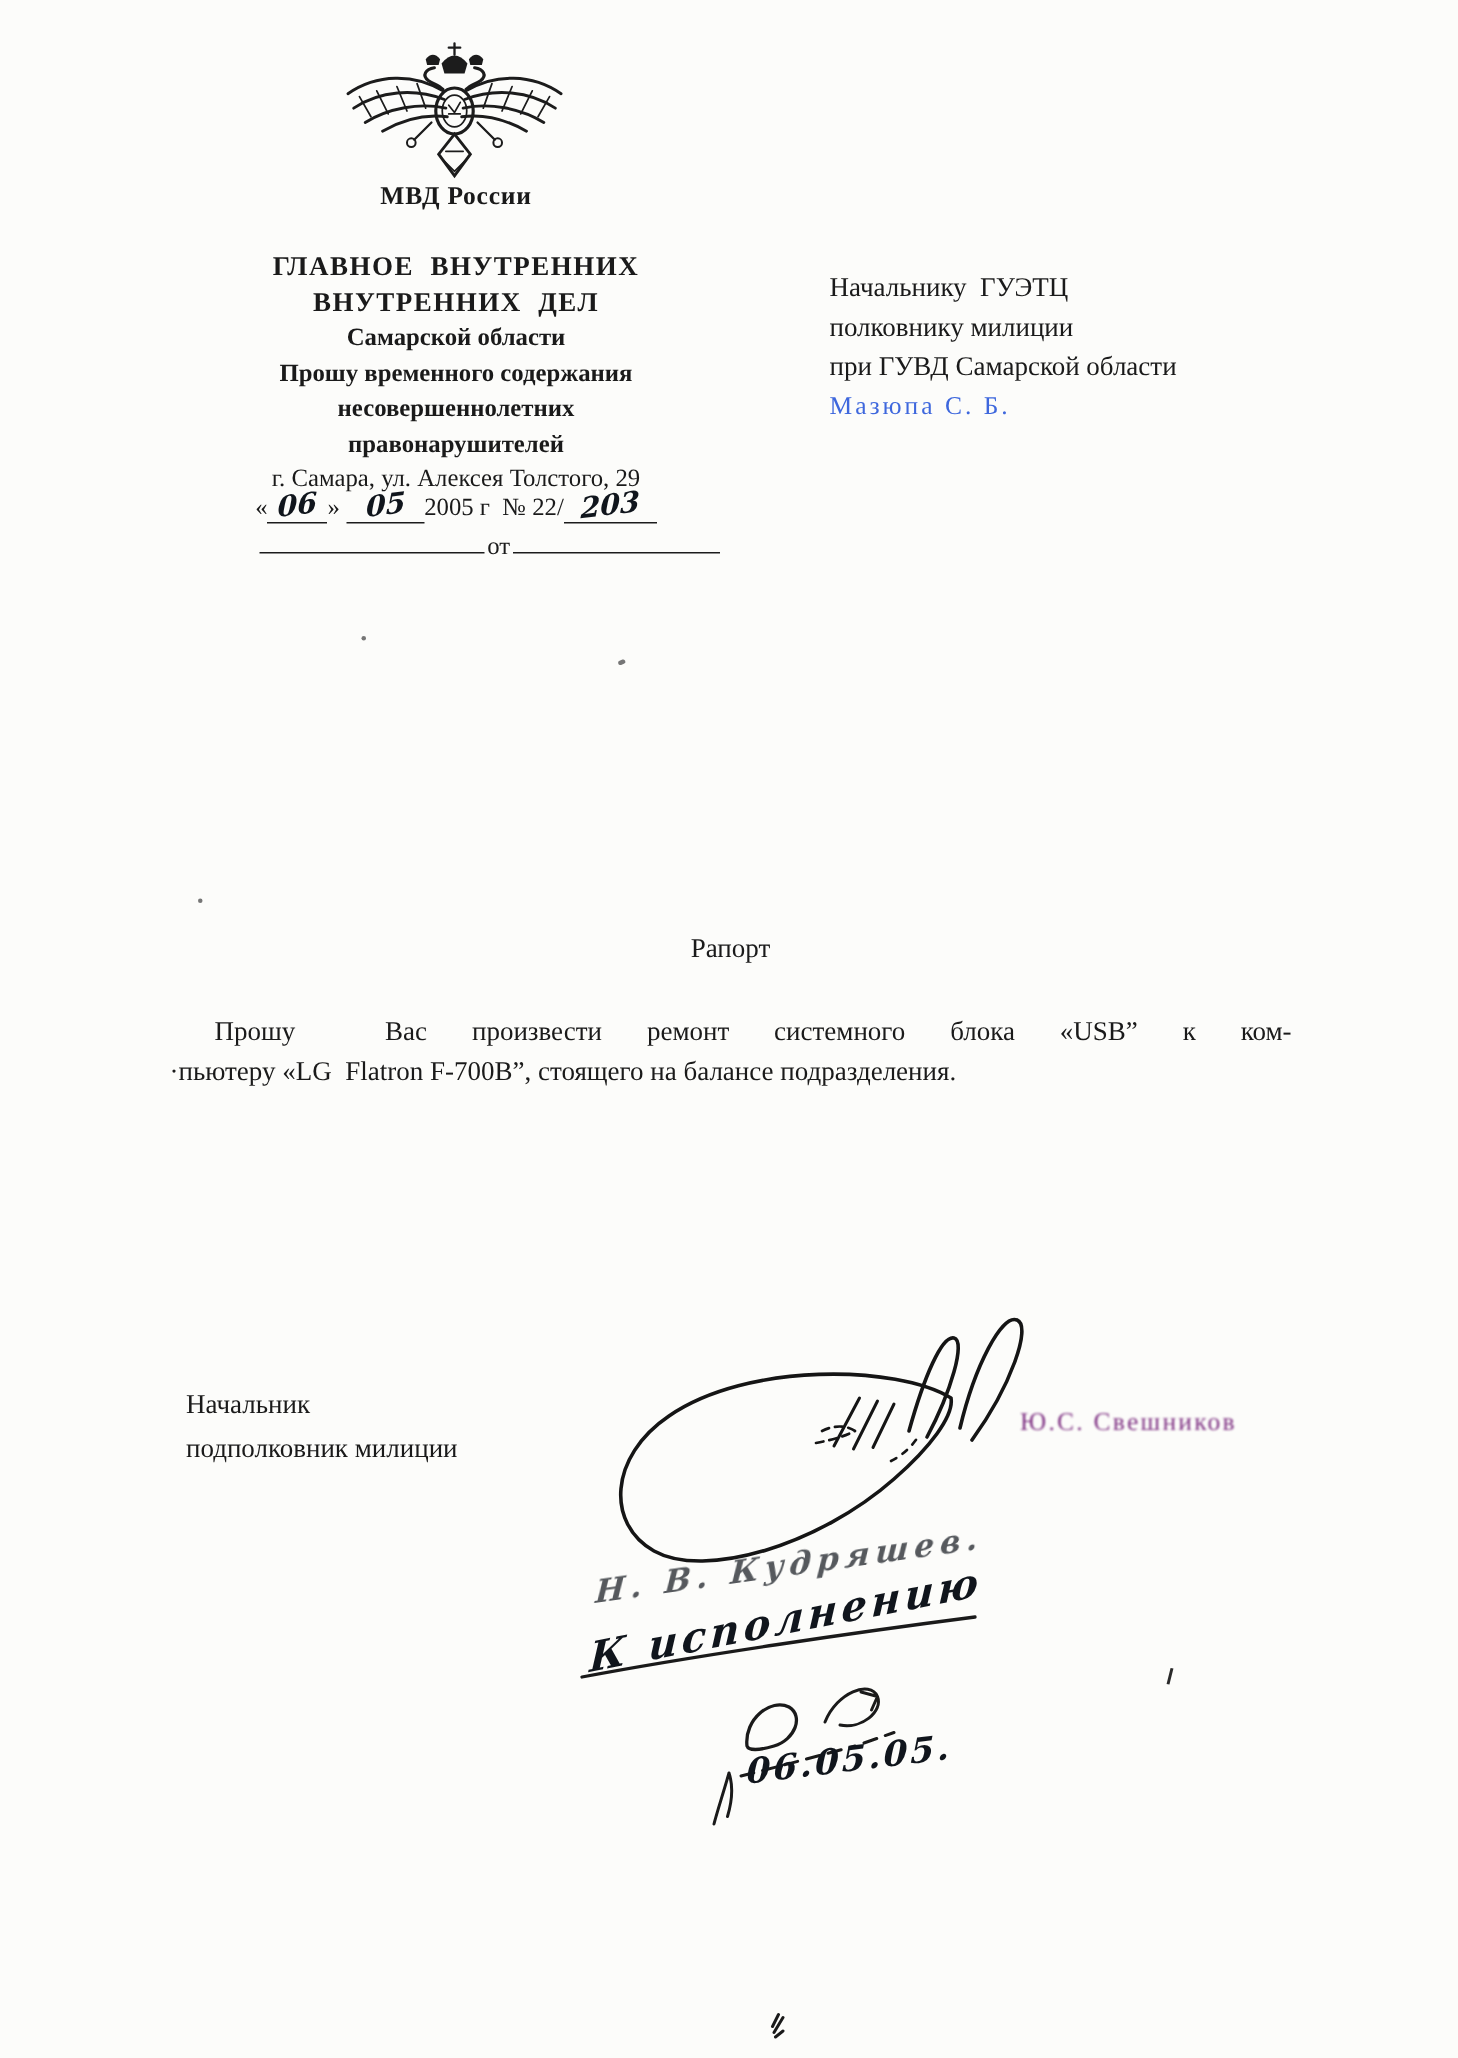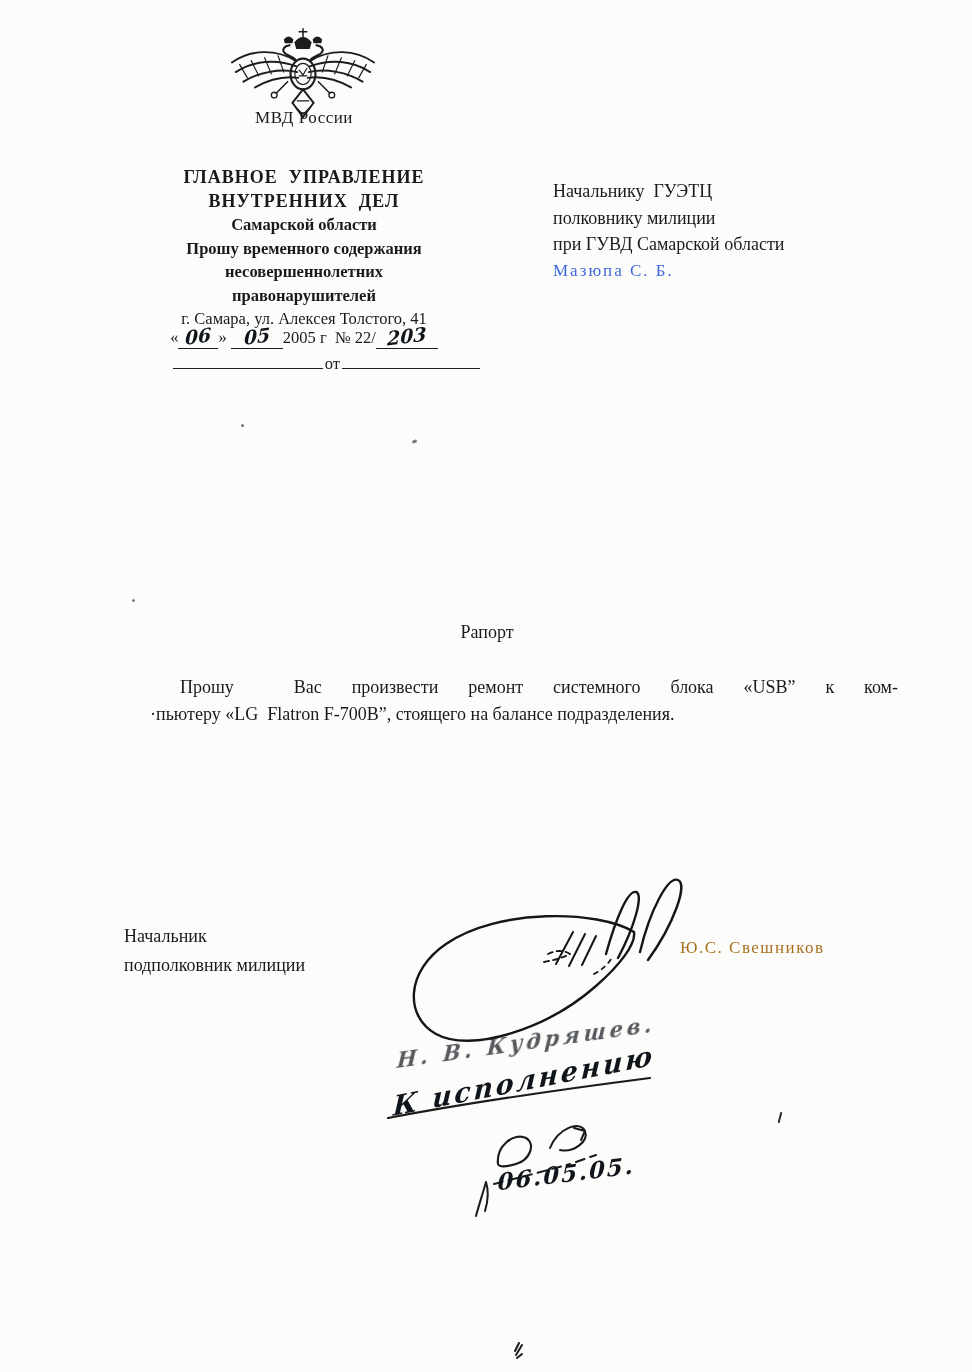--- a/index.html
+++ b/index.html
@@ -7,22 +7,22 @@
     position:relative; width:972px; height:1372px; margin:0 auto;
     background:#fcfcfa; overflow:hidden;
     font-family:"Liberation Serif","DejaVu Serif",serif;
     color:#1a1a1a;
   }
   .abs { position:absolute; }
   .pre { white-space:pre-wrap; }
 
   
   .emblem { left:224px; top:26px; width:158px; height:96px; }
-  .emblem-caption { left:214px; top:108px; width:180px; text-align:center;
-    font-size:17px; letter-spacing:.5px; }
+  .emblem-caption { left:214px; top:121px; width:180px; text-align:center;
+    font-size:17px; letter-spacing:.5px;font-weight:bold; }
 
   
   .letterhead { left:108px; top:166px; width:392px; text-align:center; }
   .lh-big  { font-size:18px; font-weight:bold; letter-spacing:1px; line-height:23.5px; }
   .lh-bold { font-size:16.5px; font-weight:bold; line-height:23.5px; }
   .lh-norm { font-size:16.5px; line-height:22px; margin-top:1px; }
 
   .dateline { left:128px; top:328px; width:352px; font-size:16.5px;
     display:flex; align-items:baseline; justify-content:center; }
   .blank { display:inline-block; border-bottom:1.5px solid #1c1c1c;
@@ -35,27 +35,27 @@
   .fromline { left:128px; top:354px; width:352px; font-size:16.5px;
     display:flex; align-items:baseline; justify-content:flex-end; gap:2px; }
 
   
   .addressee { left:553px; top:178px; width:330px; font-size:18px; line-height:26.5px; }
   .addr-faded { color:#1d4ed8; opacity:.85; filter:blur(.5px);
     letter-spacing:2px; font-size:17px; }
 
   
   .doc-title { left:113px; top:622px; width:748px; text-align:center; font-size:18px; }
-  .body-text { left:113px; top:674px; width:748px; font-size:18px; line-height:26.5px;margin-left:37px; }
+  .body-text { left:113px; top:674px; width:748px; font-size:18px; line-height:26.5px; }
   .body-line1 { text-align:justify; text-align-last:justify; text-indent:30px; }
   .body-line2 { text-align:left; }
 
   
   .signer { left:124px; top:922px; width:300px; font-size:18px; line-height:28.5px; }
-  .signer-name-faded { left:680px; top:938px; font-size:17px; color:#a16207;
+  .signer-name-faded { left:680px; top:938px; font-size:17px; color:#701a75;
     opacity:.9; filter:blur(.6px); letter-spacing:1.5px; }
 
   
   .sig-main { left:398px; top:866px; width:328px; height:198px; }
   .res-strokes { left:372px; top:1036px; width:340px; height:200px; }
   .res-name { left:398px; top:1048px; font-size:21px; opacity:.7; filter:blur(.3px);
     letter-spacing:4px; transform:rotate(-8deg) skewX(-12deg); transform-origin:left top; }
   .res-directive { left:394px; top:1090px; font-size:27px; letter-spacing:3px;
     font-weight:600; transform:rotate(-11deg) skewX(-14deg); transform-origin:left top; }
   .res-date { left:498px; top:1168px; font-size:23px; letter-spacing:2px;
@@ -98,27 +98,27 @@
         <path d="M74,78 h12 M72,84 l8,8 M88,84 l-8,8" stroke-width="1.2"></path>
         <path d="M64,58 L52,70 M96,58 L108,70" stroke-width="1.6"></path>
         <circle cx="50" cy="72" r="3" stroke-width="1.4"></circle>
         <circle cx="110" cy="72" r="3" stroke-width="1.4"></circle>
       </g>
     </svg>
   </div>
   <div class="abs emblem-caption">МВД России</div>
 
   <div class="abs letterhead">
-    <div class="lh-big pre">ГЛАВНОЕ  УПРАВЛЕНИЕ</div>
+    <div class="lh-big pre">ГЛАВНОЕ  ВНУТРЕННИХ</div>
     <div class="lh-big pre">ВНУТРЕННИХ  ДЕЛ</div>
     <div class="lh-bold">Самарской области</div>
     <div class="lh-bold">Прошу временного содержания</div>
     <div class="lh-bold">несовершеннолетних</div>
     <div class="lh-bold">правонарушителей</div>
-    <div class="lh-norm">г. Самара, ул. Алексея Толстого, 41</div>
+    <div class="lh-norm">г. Самара, ул. Алексея Толстого, 29</div>
   </div>
 
   <div class="abs dateline">
     <span>«</span><span class="blank w40"><span class="hw-ink hw-date-digit">06</span></span><span>»</span>&nbsp;<span class="blank w52"><span class="hw-ink hw-date-digit">05</span></span><span>2005 г</span>&nbsp;&nbsp;<span>№ 22/</span><span class="blank w62"><span class="hw-ink hw-date-digit">203</span></span>
   </div>
   <div class="abs fromline">
     <span class="blank w150"></span>
       <span>от</span>
       <span class="blank w138"></span>
   </div>

